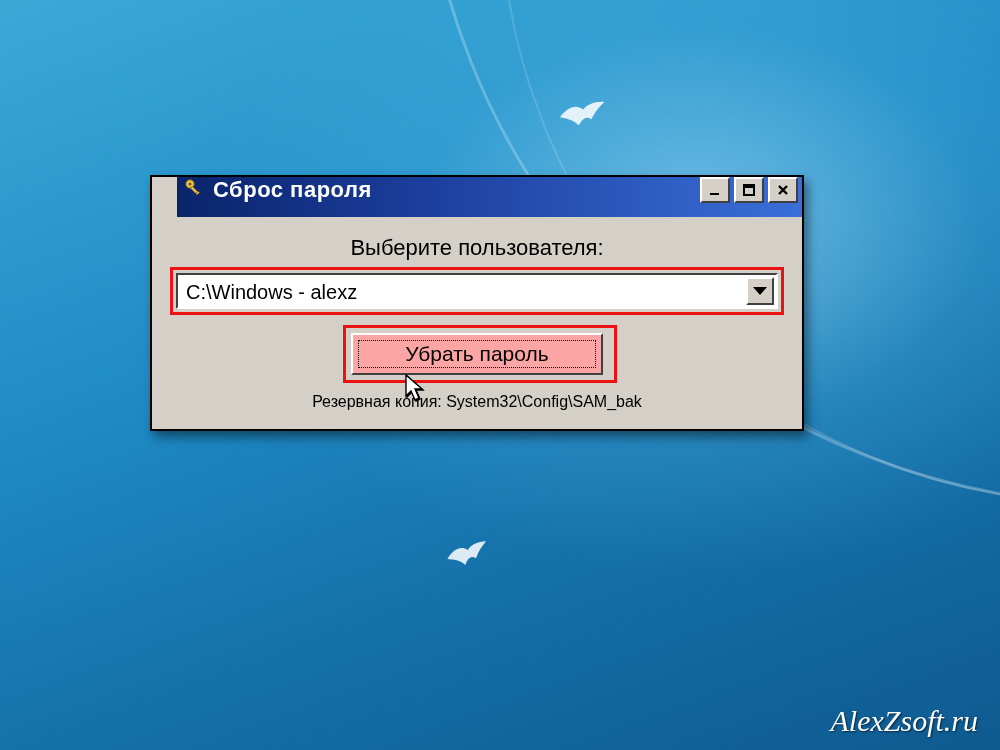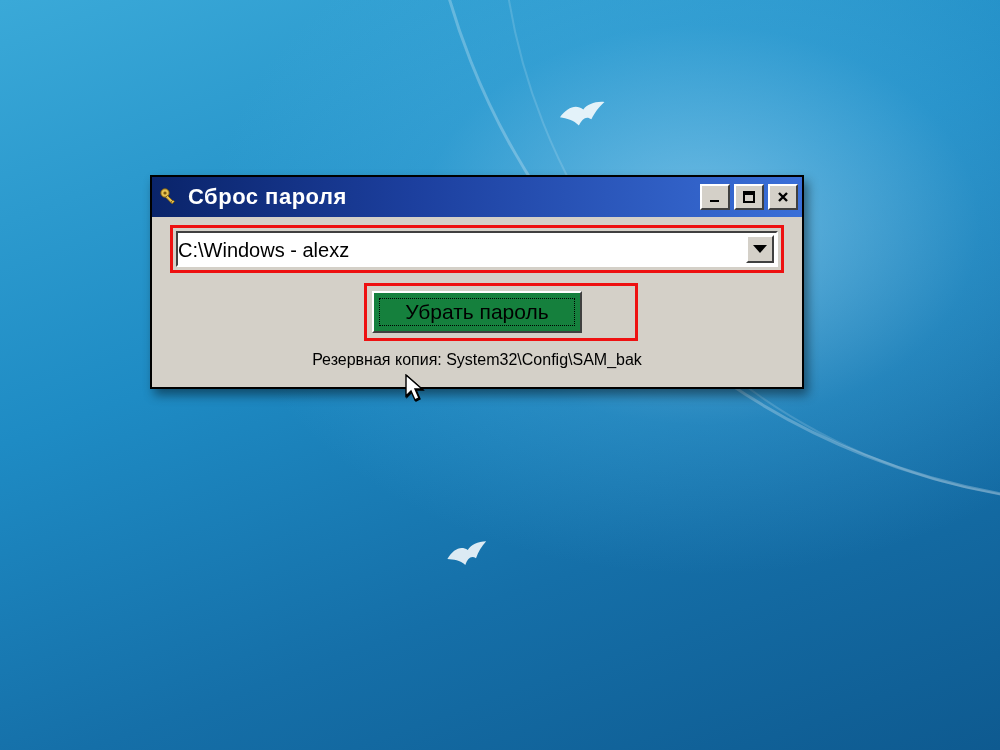--- a/index.html
+++ b/index.html
@@ -41,25 +41,25 @@
     position: absolute;
     left: 150px;
     top: 175px;
     width: 650px;
     background: #d4d0c8;
     border: 2px solid #000;
     box-shadow: 4px 6px 10px rgba(0,0,0,0.45);
   }
   .titlebar {
     display: flex;
-    align-items: center;
     height: 40px;
     padding: 0 4px 0 6px;
     background: linear-gradient(90deg, #0a246a 0%, #1c3f9e 40%, #3a6fd8 100%);
     color: #fff;
+    margin-left: 25px;
   }
   .titlebar .icon {
     width: 22px; height: 22px;
     margin-right: 8px;
     display:flex; align-items:center; justify-content:center;
   }
   .titlebar .title {
     font-weight: bold;
     font-size: 22px;
     flex: 1 1 auto;
@@ -100,21 +100,21 @@
     position: relative;
     width: 100%;
     height: 36px;
     box-sizing: border-box;
     background: #fff;
     border-top: 2px solid #404040;
     border-left: 2px solid #404040;
     border-right: 2px solid #fff;
     border-bottom: 2px solid #fff;
     text-align: left;
-    padding: 4px 38px 4px 0;
+    padding: 4px 38px 4px 8px;
     font-size: 20px;
     line-height: 26px;
   }
   .dropdown .arrowbtn {
     position: absolute;
     right: 2px; top: 2px;
     width: 28px; height: 28px;
     background: #d4d0c8;
     border-top: 2px solid #fff;
     border-left: 2px solid #fff;
@@ -132,23 +132,23 @@
   }
 
   .btnrow {
     display: flex;
     gap: 36px;
     margin-top: 24px;
     justify-content: center;
   }
   .push {
     position: relative;
-    width: 210px;
+    width: 252px;
     height: 42px;
-    background: #15803d;
+    background: #fca5a5;
     border-top: 2px solid #fff;
     border-left: 2px solid #fff;
     border-right: 2px solid #404040;
     border-bottom: 2px solid #404040;
     box-sizing: border-box;
     font-size: 21px;
     display:flex; align-items:center; justify-content:center;
     cursor: default;
   }
   .push.focus::before{
@@ -234,20 +234,21 @@
         </div>
         <div class="winbtn">
           <svg width="14" height="14" viewBox="0 0 14 14">
               <path d="M3 3 L11 11 M11 3 L3 11" stroke="#000" stroke-width="2.4"></path>
             </svg>
         </div>
       </div>
     </div>
 
     <div class="client">
+      <div class="label">Выберите пользователя:</div>
 
       <div style="position:relative;">
         <div class="dropdown">
           <span>C:\Windows - alexz</span>
           <span class="arrowbtn"></span>
         </div>
         <div class="hl" style="left:-6px; top:-6px; width:614px; height:48px;"></div>
       </div>
 
       <div class="btnrow">
@@ -262,13 +263,14 @@
       <div class="footer">Резервная копия: System32\Config\SAM_bak</div>
     </div>
   </div>
 
   <div class="cursor">
     <svg width="22" height="30" viewBox="0 0 22 30">
       <path d="M1 1 L1 22 L6 17 L10 26 L14 24 L10 15 L17 15 Z" fill="#fff" stroke="#000" stroke-width="1.4"></path>
     </svg>
   </div>
 
+  <div class="watermark">AlexZsoft.ru</div>
 </div>
 
 </body></html>

